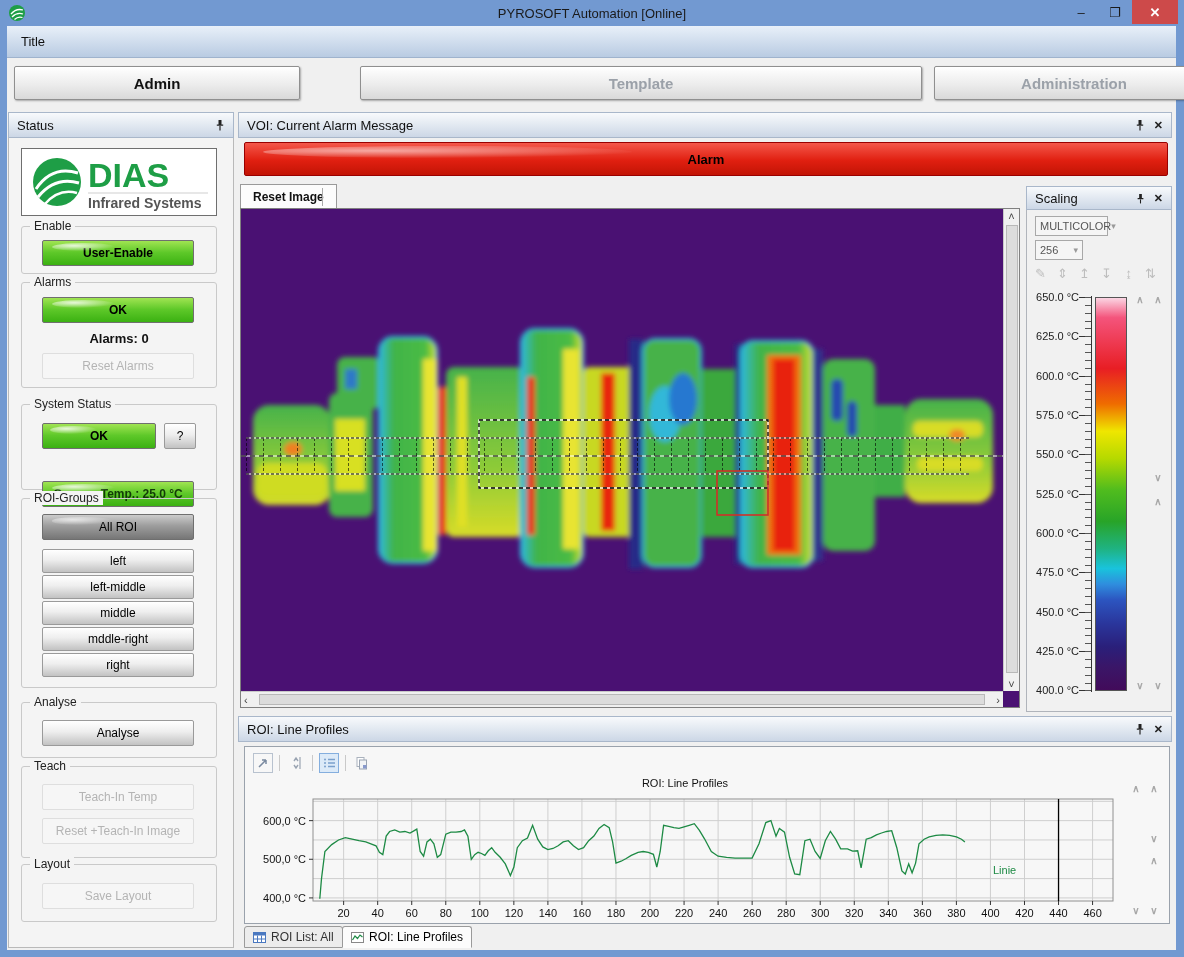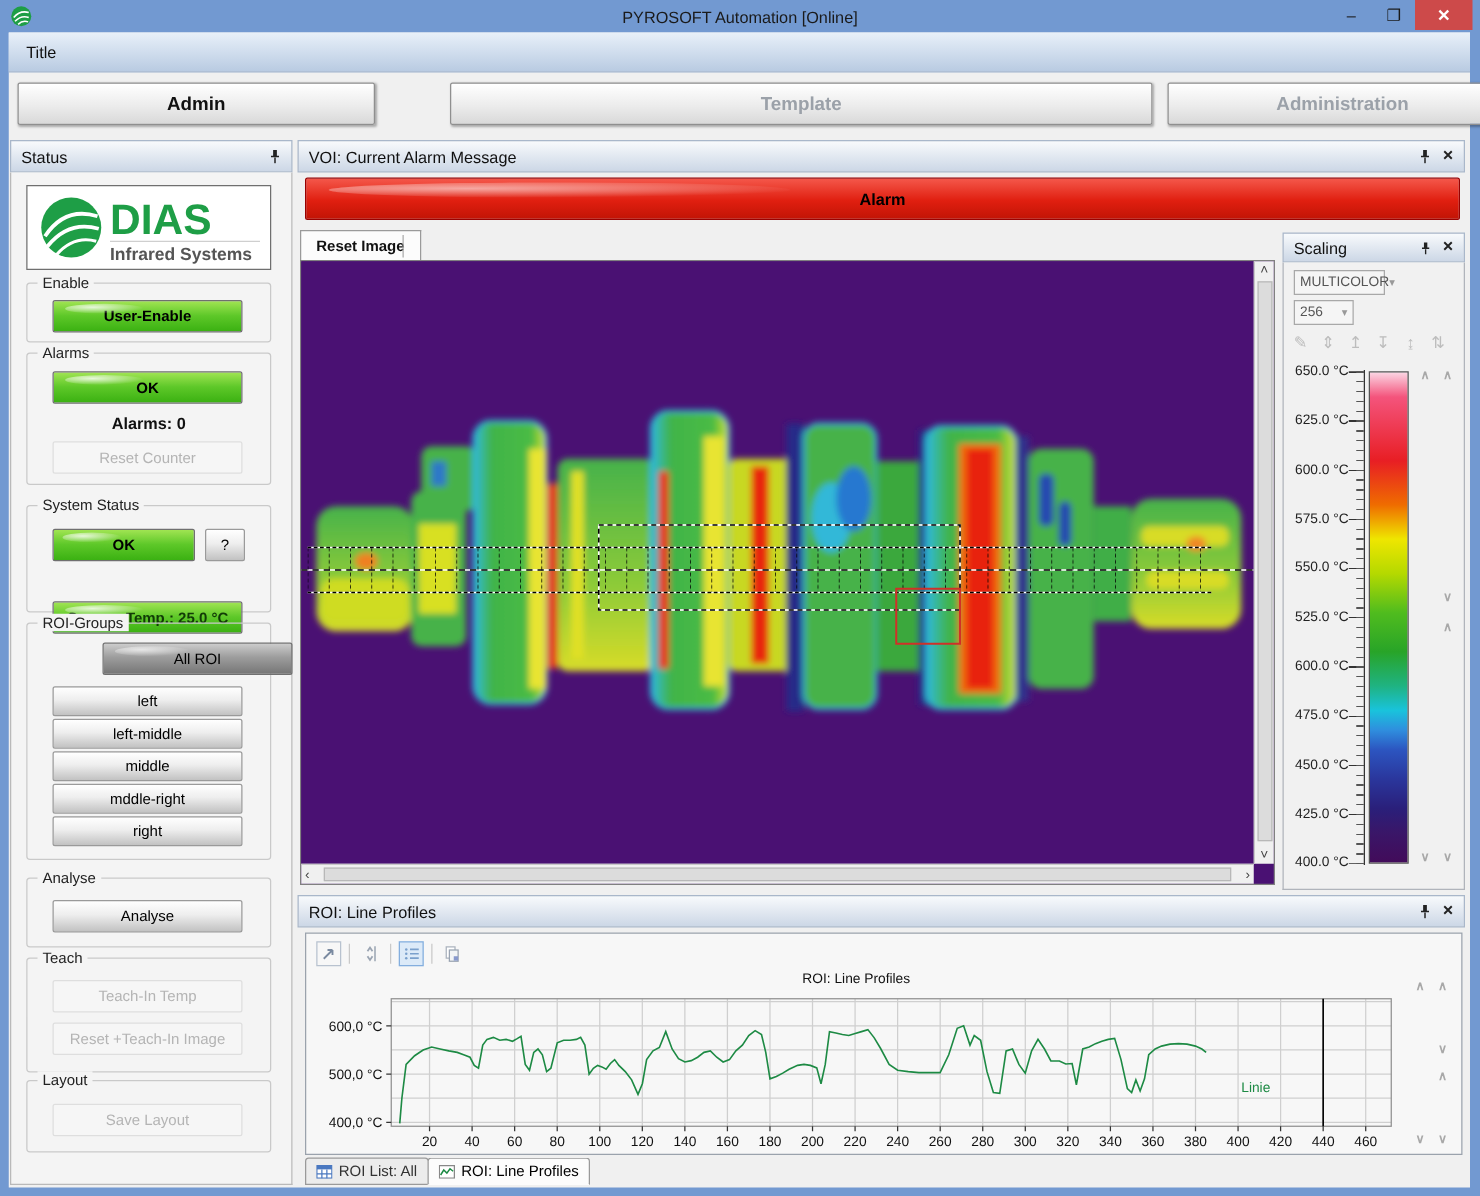--- a/index.html
+++ b/index.html
@@ -154,33 +154,33 @@
 
   <div class="groupbox" style="top:88px; height:48px;">
     <span class="grp-label">Enable</span>
     <div class="sbtn green-btn" style="top:13px;">User-Enable</div>
   </div>
 
   <div class="groupbox" style="top:144px; height:106px;">
     <span class="grp-label">Alarms</span>
     <div class="sbtn green-btn" style="top:14px;">OK</div>
     <div class="counter-text" style="top:48px;">Alarms: 0</div>
-    <div class="sbtn disabled-btn" style="top:70px;">Reset Counter</div>
+    <div class="sbtn disabled-btn" style="top:70px;">Reset Alarms</div>
   </div>
 
   <div class="groupbox" style="top:266px; height:86px;">
     <span class="grp-label">System Status</span>
     <div class="sbtn green-btn" style="top:18px; width:114px;">OK</div>
     <div class="sbtn gray-btn" style="top:18px; left:142px; width:32px;">?</div>
     <div class="sbtn green-btn" style="top:50px; font-size:12px; color:#123b07;">Camera Temp.: 25.0 °C</div>
   </div>
 
   <div class="groupbox" style="top:360px; height:190px;">
     <span class="grp-label">ROI-Groups</span>
-    <div class="sbtn allroi-btn" style="top:15px;margin-left:40px;">All ROI</div>
+    <div class="sbtn allroi-btn" style="top:15px;">All ROI</div>
     <div class="sbtn gray-btn" style="top:50px; height:24px;">left</div>
     <div class="sbtn gray-btn" style="top:76px; height:24px;">left-middle</div>
     <div class="sbtn gray-btn" style="top:102px; height:24px;">middle</div>
     <div class="sbtn gray-btn" style="top:128px; height:24px;">mddle-right</div>
     <div class="sbtn gray-btn" style="top:154px; height:24px;">right</div>
   </div>
 
   <div class="groupbox" style="top:564px; height:56px;">
     <span class="grp-label">Analyse</span>
     <div class="sbtn gray-btn" style="top:17px;">Analyse</div>

